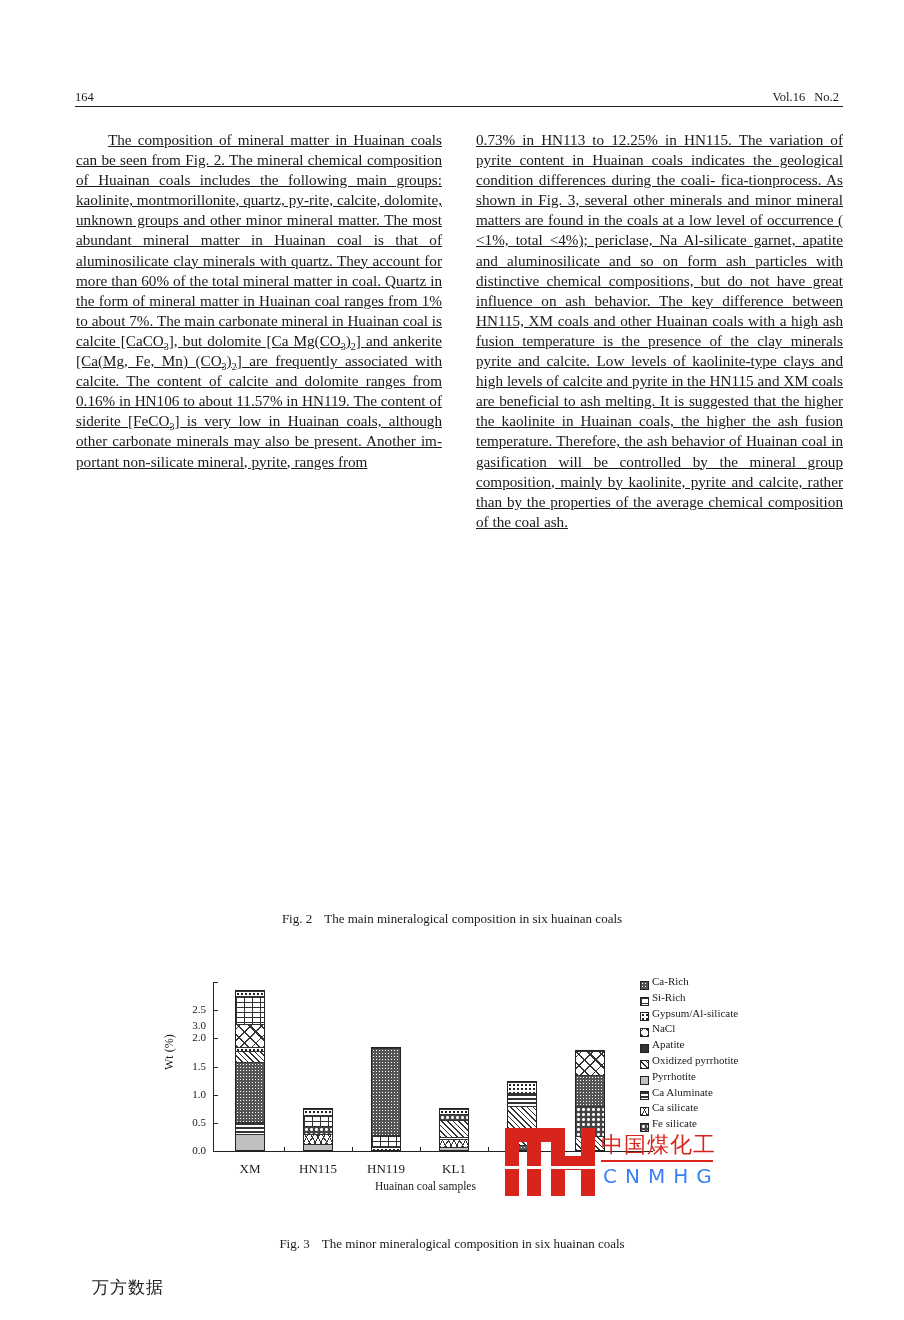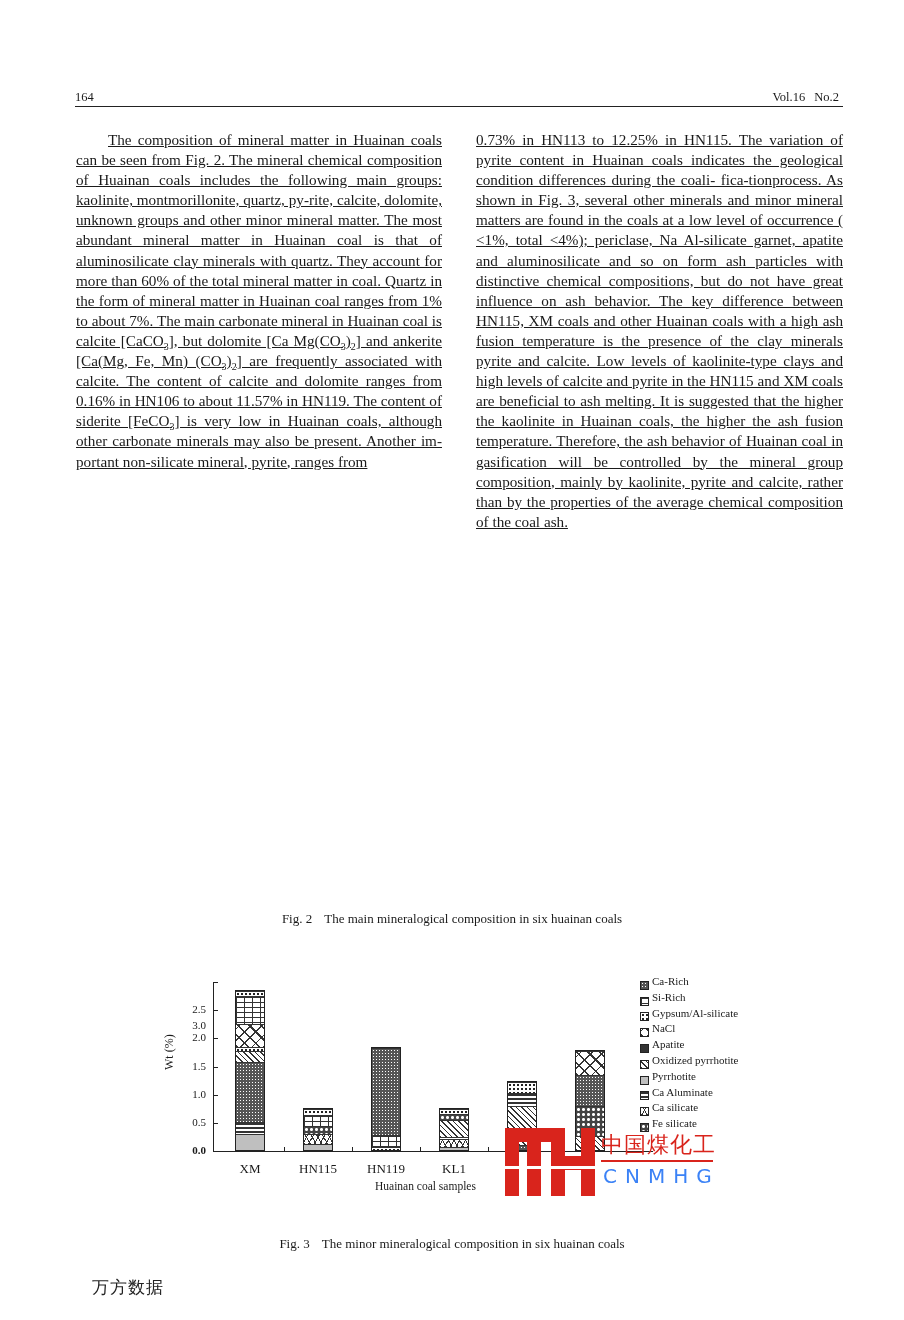--- a/index.html
+++ b/index.html
@@ -87,21 +87,21 @@
   <p>0.73% in HN113 to 12.25% in HN115. The variation of pyrite content in Huainan coals indicates the geological condition differences during the coali- fica-tionprocess. As shown in Fig. 3, several other minerals and minor mineral matters are found in the coals at a low level of occurrence ( &lt;1%, total &lt;4%); periclase, Na Al-silicate garnet, apatite and aluminosilicate and so on form ash particles with distinctive chemical compositions, but do not have great influence on ash behavior. The key difference between HN115, XM coals and other Huainan coals with a high ash fusion temperature is the presence of the clay minerals pyrite and calcite. Low levels of kaolinite-type clays and high levels of calcite and pyrite in the HN115 and XM coals are beneficial to ash melting. It is suggested that the higher the kaolinite in Huainan coals, the higher the ash fusion temperature. Therefore, the ash behavior of Huainan coal in gasification will be controlled by the mineral group composition, mainly by kaolinite, pyrite and calcite, rather than by the properties of the average chemical composition of the coal ash.</p>
 </div>
 
 <div class="caption" style="top:911px;"><span class="figno">Fig. 2</span><span>The main mineralogical composition in six huainan coals</span></div>
 
 <div class="chart" id="chart">
   <div class="yaxis-title" style="transform: rotate(-90deg) translate(-30px, 0);">Wt (%)</div>
   <div class="axis-y"></div>
   <div class="axis-x"></div>
   <div id="yticks">
-      <div class="ytick" style="top: 174px; font-weight: bold;">0.0</div>
+      <div class="ytick" style="top: 174px;">0.0</div>
       <div class="tickmark" style="top: 181px;"></div>
       <div class="ytick" style="top: 145.833px;">0.5</div>
       <div class="tickmark" style="top: 152.833px;"></div>
       <div class="ytick" style="top: 117.667px;">1.0</div>
       <div class="tickmark" style="top: 124.667px;"></div>
       <div class="ytick" style="top: 89.5px;">1.5</div>
       <div class="tickmark" style="top: 96.5px;"></div>
       <div class="ytick" style="top: 61.3333px;">2.0</div>
       <div class="tickmark" style="top: 68.3333px;"></div>
       <div class="ytick" style="top: 33.1667px; text-align: right;">2.5</div>

